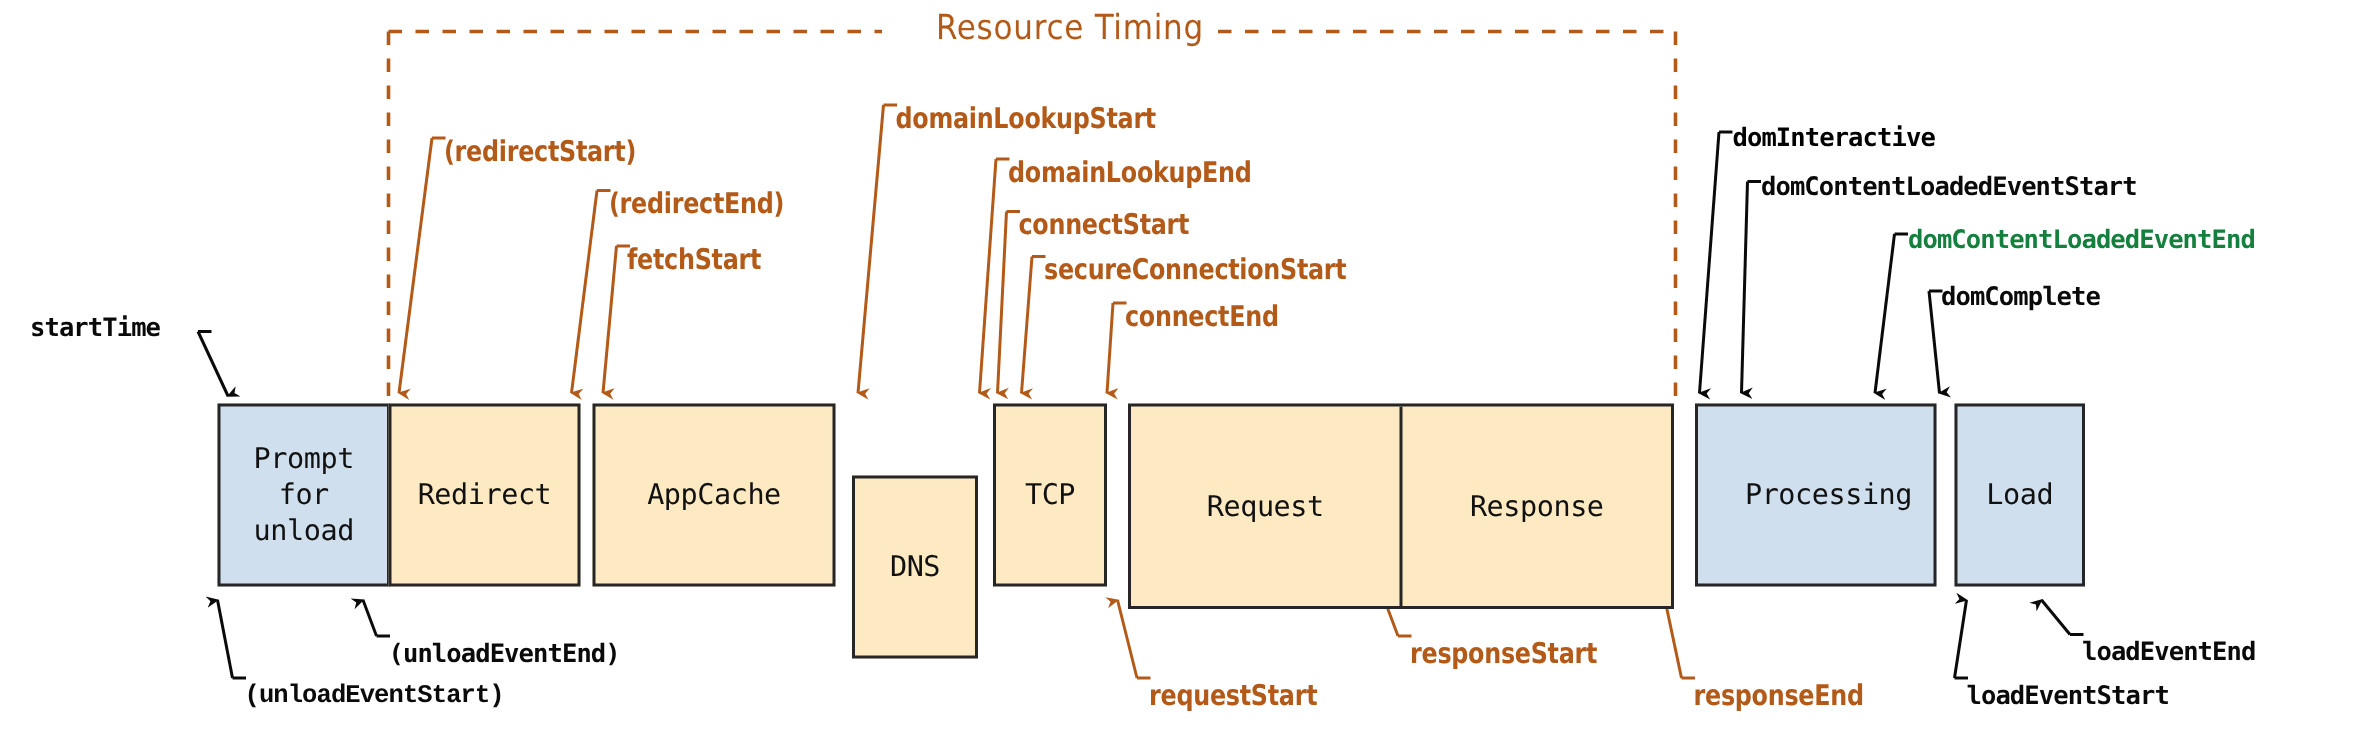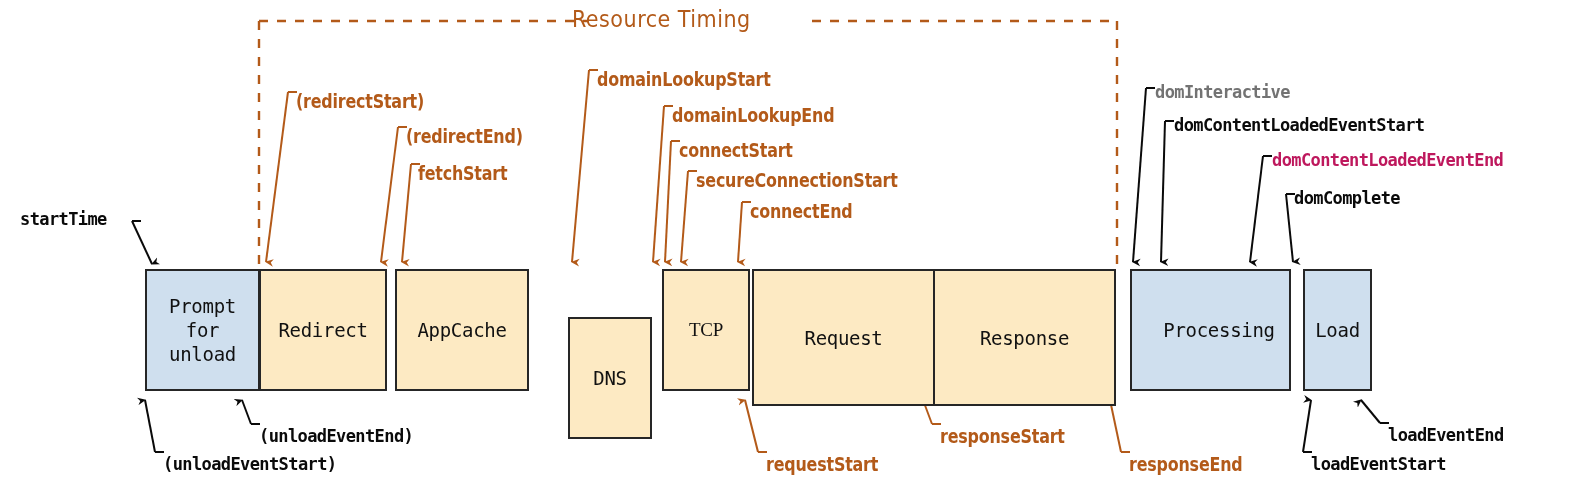--- a/index.html
+++ b/index.html
@@ -208,41 +208,41 @@
           <div>Prompt</div>
           <div>for</div>
           <div>unload</div>
         </div>
       </div>
       <div class="phase-box network" style="left: 259px; top: 269px; width: 128px; height: 122px;">
         <div>
           <div>Redirect</div>
         </div>
       </div>
-      <div class="phase-box network" style="left: 395px; top: 269px; width: 134px; height: 122px;">
+      <div class="phase-box network" style="left: 395px; top: 269px; width: 162px; height: 122px;">
         <div>
           <div>AppCache</div>
         </div>
       </div>
       <div class="phase-box network" style="left: 568px; top: 269px; width: 84px; height: 122px; margin-top: 48px;">
         <div>
           <div>DNS</div>
         </div>
       </div>
-      <div class="phase-box network" style="left: 662px; top: 269px; width: 88px; height: 122px; font-family: Liberation Serif, serif;">
+      <div class="phase-box network" style="left: 662px; top: 269px; width: 76px; height: 122px;">
         <div>
           <div>TCP</div>
         </div>
       </div>
       <div class="phase-box browser" style="left: 1130px; top: 269px; width: 161px; height: 122px; padding-left: 17px;">
         <div>
           <div>Processing</div>
         </div>
       </div>
-      <div class="phase-box browser" style="left: 1303px; top: 269px; width: 69px; height: 122px;">
+      <div class="phase-box browser" style="left: 1303px; top: 269px; width: 87px; height: 122px;">
         <div>
           <div>Load</div>
         </div>
       </div>
       <div class="phase-split" style="left: 752px; top: 269px; width: 364px; height: 137px;">
         <div class="half">Request</div>
         <div class="divider"></div>
         <div class="half">Response</div>
       </div>
     </div>
@@ -250,28 +250,28 @@
   <div id="labels">
       <div class="lbl mono" style="left: 20px; top: 211px; color: rgb(10, 10, 10);">startTime</div>
       <div class="lbl sans" style="left: 296px; top: 92px; color: rgb(179, 90, 25);">(redirectStart)</div>
       <div class="lbl sans" style="left: 406px; top: 127px; color: rgb(179, 90, 25);">(redirectEnd)</div>
       <div class="lbl sans" style="left: 418px; top: 164px; color: rgb(179, 90, 25);">fetchStart</div>
       <div class="lbl sans" style="left: 597px; top: 70px; color: rgb(179, 90, 25);">domainLookupStart</div>
       <div class="lbl sans" style="left: 672px; top: 106px; color: rgb(179, 90, 25);">domainLookupEnd</div>
       <div class="lbl sans" style="left: 679px; top: 141px; color: rgb(179, 90, 25);">connectStart</div>
       <div class="lbl sans" style="left: 696px; top: 171px; color: rgb(179, 90, 25);">secureConnectionStart</div>
       <div class="lbl sans" style="left: 750px; top: 202px; color: rgb(179, 90, 25);">connectEnd</div>
-      <div class="lbl mono" style="left: 1155px; top: 84px; color: #737373;">domInteractive</div>
+      <div class="lbl mono" style="left: 1155px; top: 84px; color: #000000;">domInteractive</div>
       <div class="lbl mono" style="left: 1174px; top: 117px; color: rgb(10, 10, 10);">domContentLoadedEventStart</div>
-      <div class="lbl mono" style="left: 1272px; top: 152px; color: #be185d;">domContentLoadedEventEnd</div>
+      <div class="lbl mono" style="left: 1272px; top: 152px; color: #15803d;">domContentLoadedEventEnd</div>
       <div class="lbl mono" style="left: 1294px; top: 190px; color: rgb(10, 10, 10);">domComplete</div>
-      <div class="lbl mono" style="left: 163px; top: 456px; color: rgb(10, 10, 10);">(unloadEventStart)</div>
+      <div class="lbl mono" style="left: 163px; top: 456px; color: rgb(10, 10, 10); font-family: Liberation Mono, monospace;">(unloadEventStart)</div>
       <div class="lbl mono" style="left: 259px; top: 428px; color: rgb(10, 10, 10);">(unloadEventEnd)</div>
       <div class="lbl sans" style="left: 766px; top: 455px; color: rgb(179, 90, 25);">requestStart</div>
       <div class="lbl sans" style="left: 940px; top: 427px; color: rgb(179, 90, 25);">responseStart</div>
       <div class="lbl sans" style="left: 1129px; top: 455px; color: rgb(179, 90, 25);">responseEnd</div>
       <div class="lbl mono" style="left: 1311px; top: 456px; color: rgb(10, 10, 10);">loadEventStart</div>
       <div class="lbl mono" style="left: 1388px; top: 427px; color: rgb(10, 10, 10);">loadEventEnd</div>
     </div>
 
-  <div class="group-title" style="left:572px; top:8px;text-align:center;">Resource Timing</div>
+  <div class="group-title" style="left:624px; top:8px;text-align:center;">Resource Timing</div>
 
 </div>
 
 </body></html>

